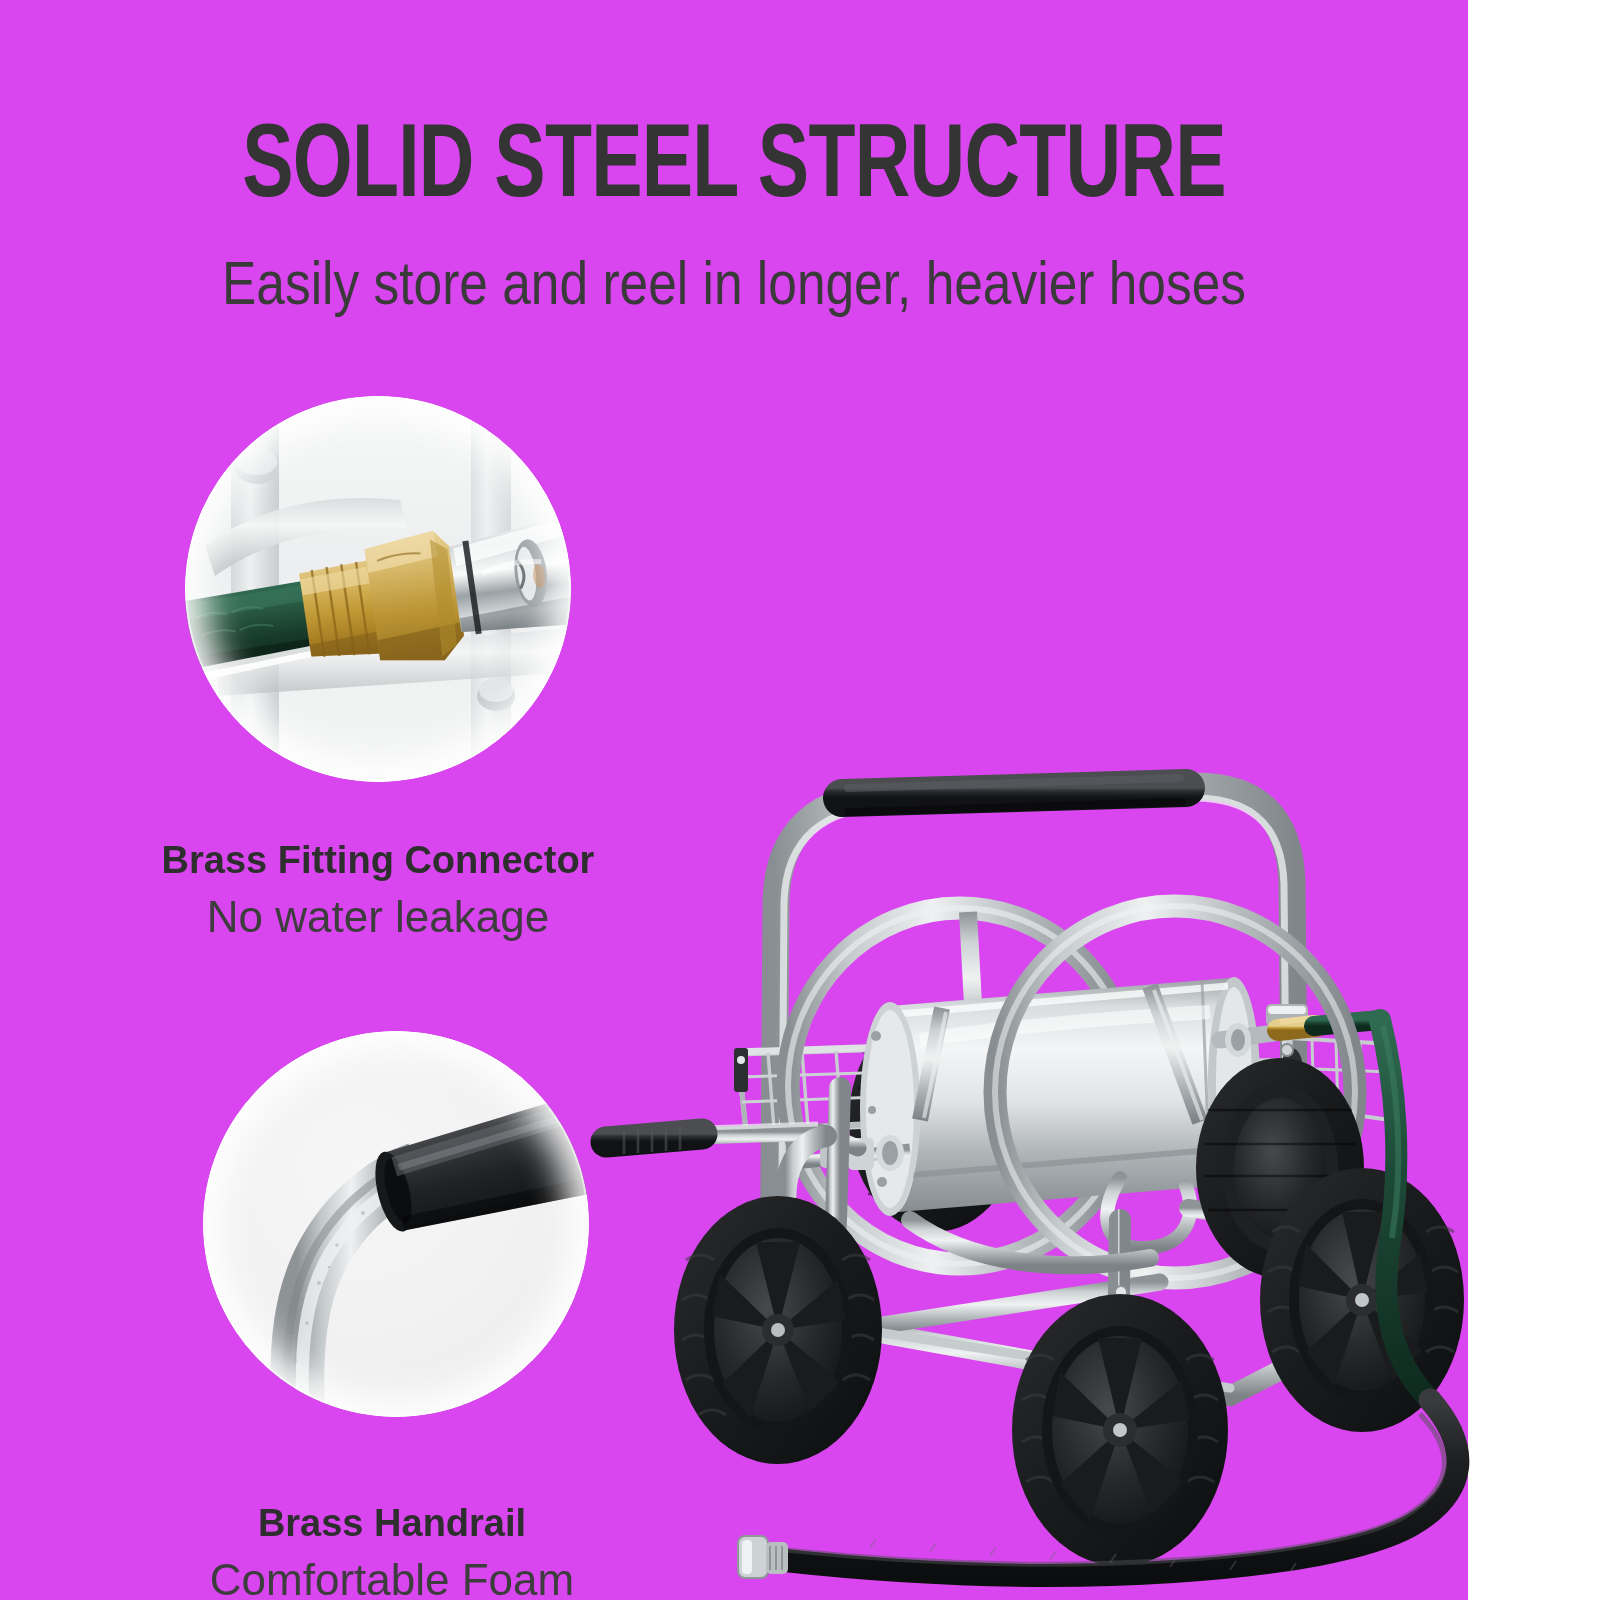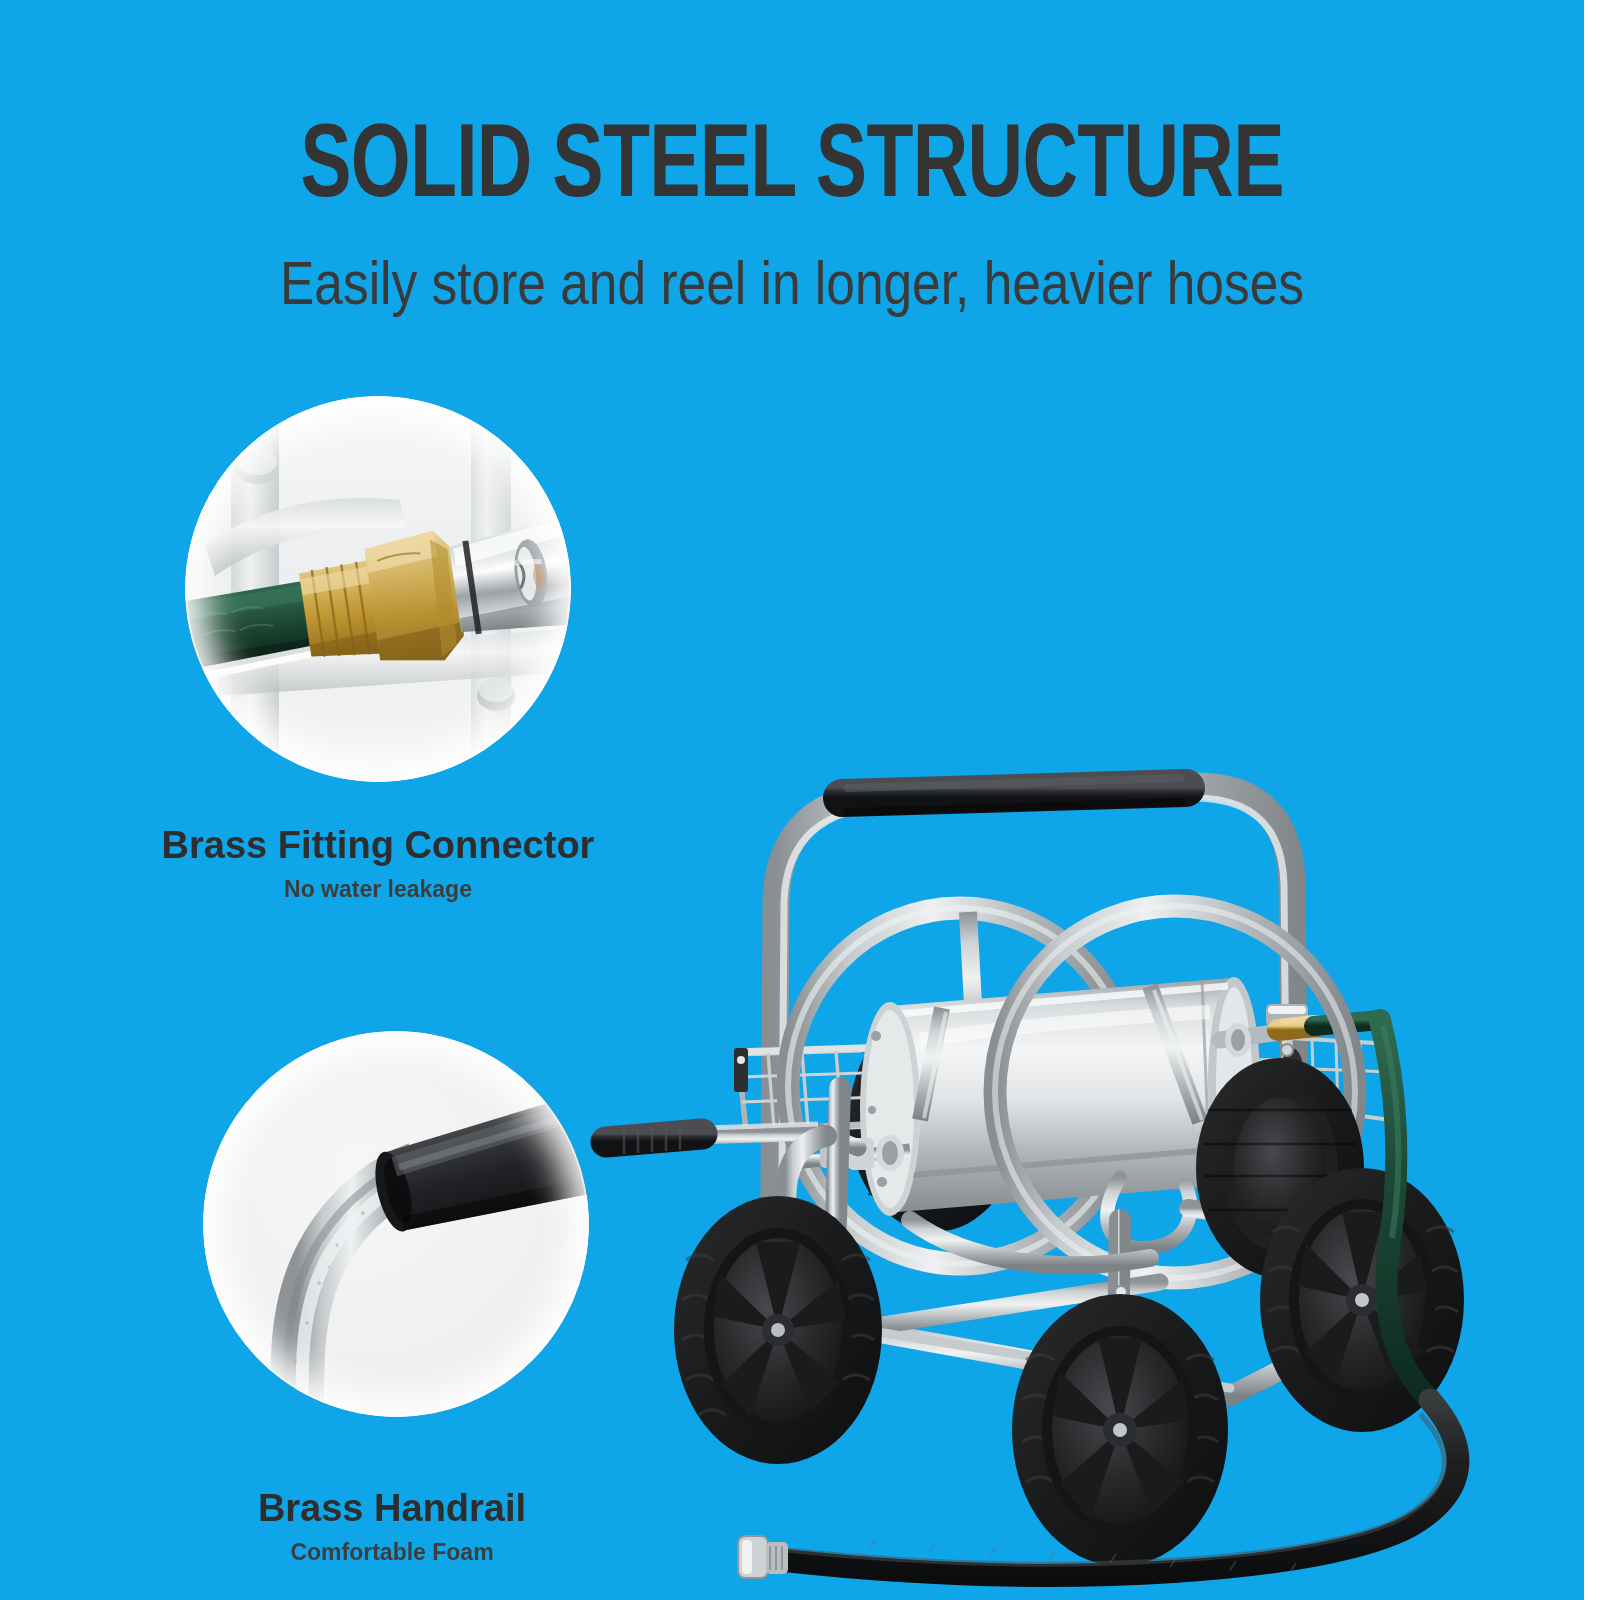--- a/index.html
+++ b/index.html
@@ -3,21 +3,21 @@
 <meta charset="utf-8">
 <style>
   html,body{margin:0;padding:0;}
   body{
     width:1600px;height:1600px;
     background:#ffffff;
     font-family:"Liberation Sans", sans-serif;
     overflow:hidden;
     position:relative;
   }
-  #page{position:relative;width:1584px;height:1600px;background:#0ea5e9;}
+  #page{position:relative;width:1468px;height:1600px;background:#d946ef;}
 
   
   .headline{
     position:absolute; left:0; right:0; top:108px;
     text-align:center;
     font-family:"Liberation Sans", sans-serif;
     font-weight:700;
     font-size:104px;
     line-height:1.0;
     letter-spacing:-1px;
@@ -32,27 +32,27 @@
     font-weight:400;
     font-size:62px;
     line-height:1.0;
     color:#3a3a3a;
     transform:scaleX(0.83);
     transform-origin:50% 50%;
     white-space:nowrap;
   }
 
   
-  .cap{position:absolute; text-align:center; width:560px;}
+  .cap{position:absolute; text-align:center; width:560px;margin-top:15px;}
   .cap .t{
     font-weight:700; font-size:38px; color:#2e2e2e; line-height:1.15;
     white-space:nowrap;
   }
   .cap .s{
-    font-weight:700; font-size:23px; color:#3d3d3d; line-height:1.2;
+    font-weight:400; font-size:44px; color:#3d3d3d; line-height:1.2;
     margin-top:8px; white-space:nowrap;
   }
   #cap-brass{left:98px; top:824px;}
   #cap-foam{left:112px; top:1487px;}
 
   
   .inset{position:absolute; border-radius:50%; overflow:hidden;}
   #inset-brass{left:185px; top:396px; width:386px; height:386px;}
   #inset-foam{left:203px; top:1031px; width:386px; height:386px;}
   .inset svg{display:block;width:100%;height:100%;}

